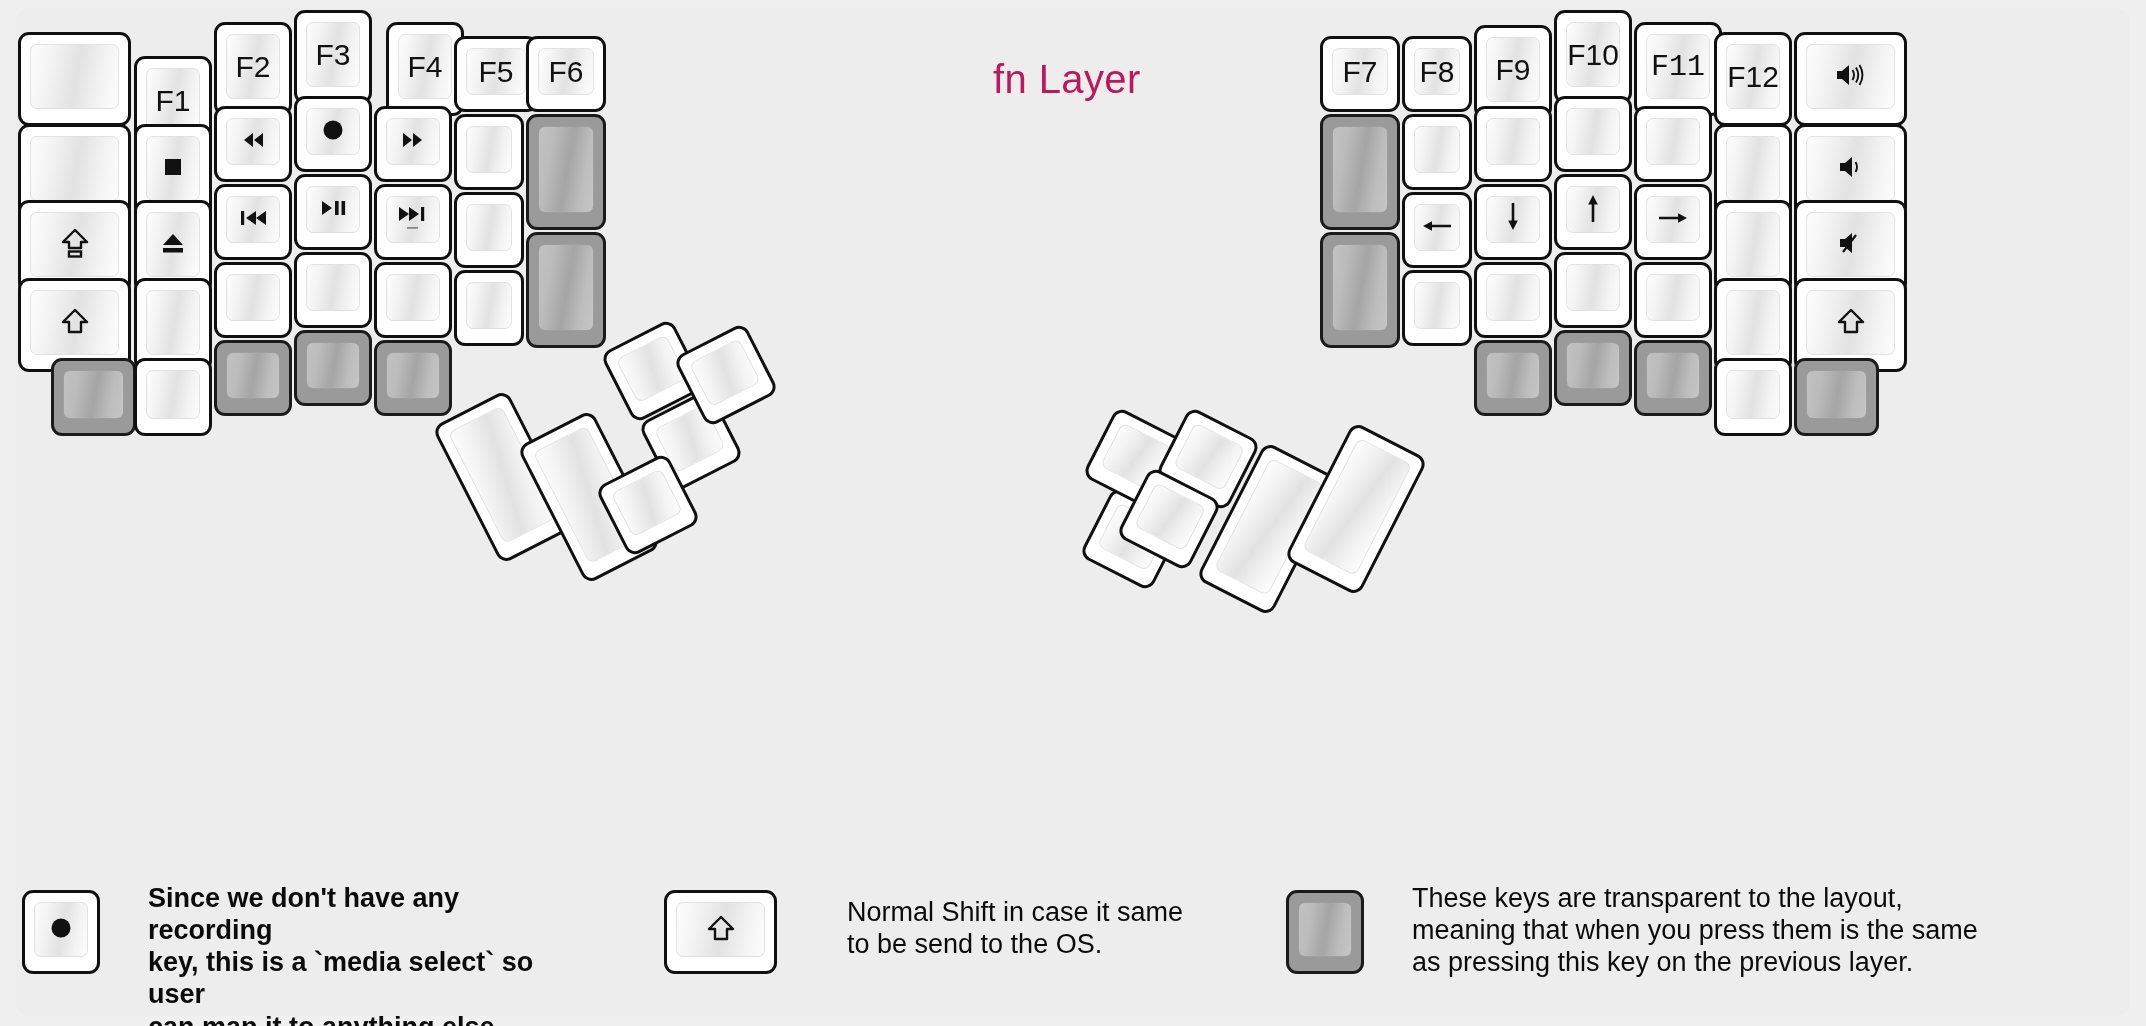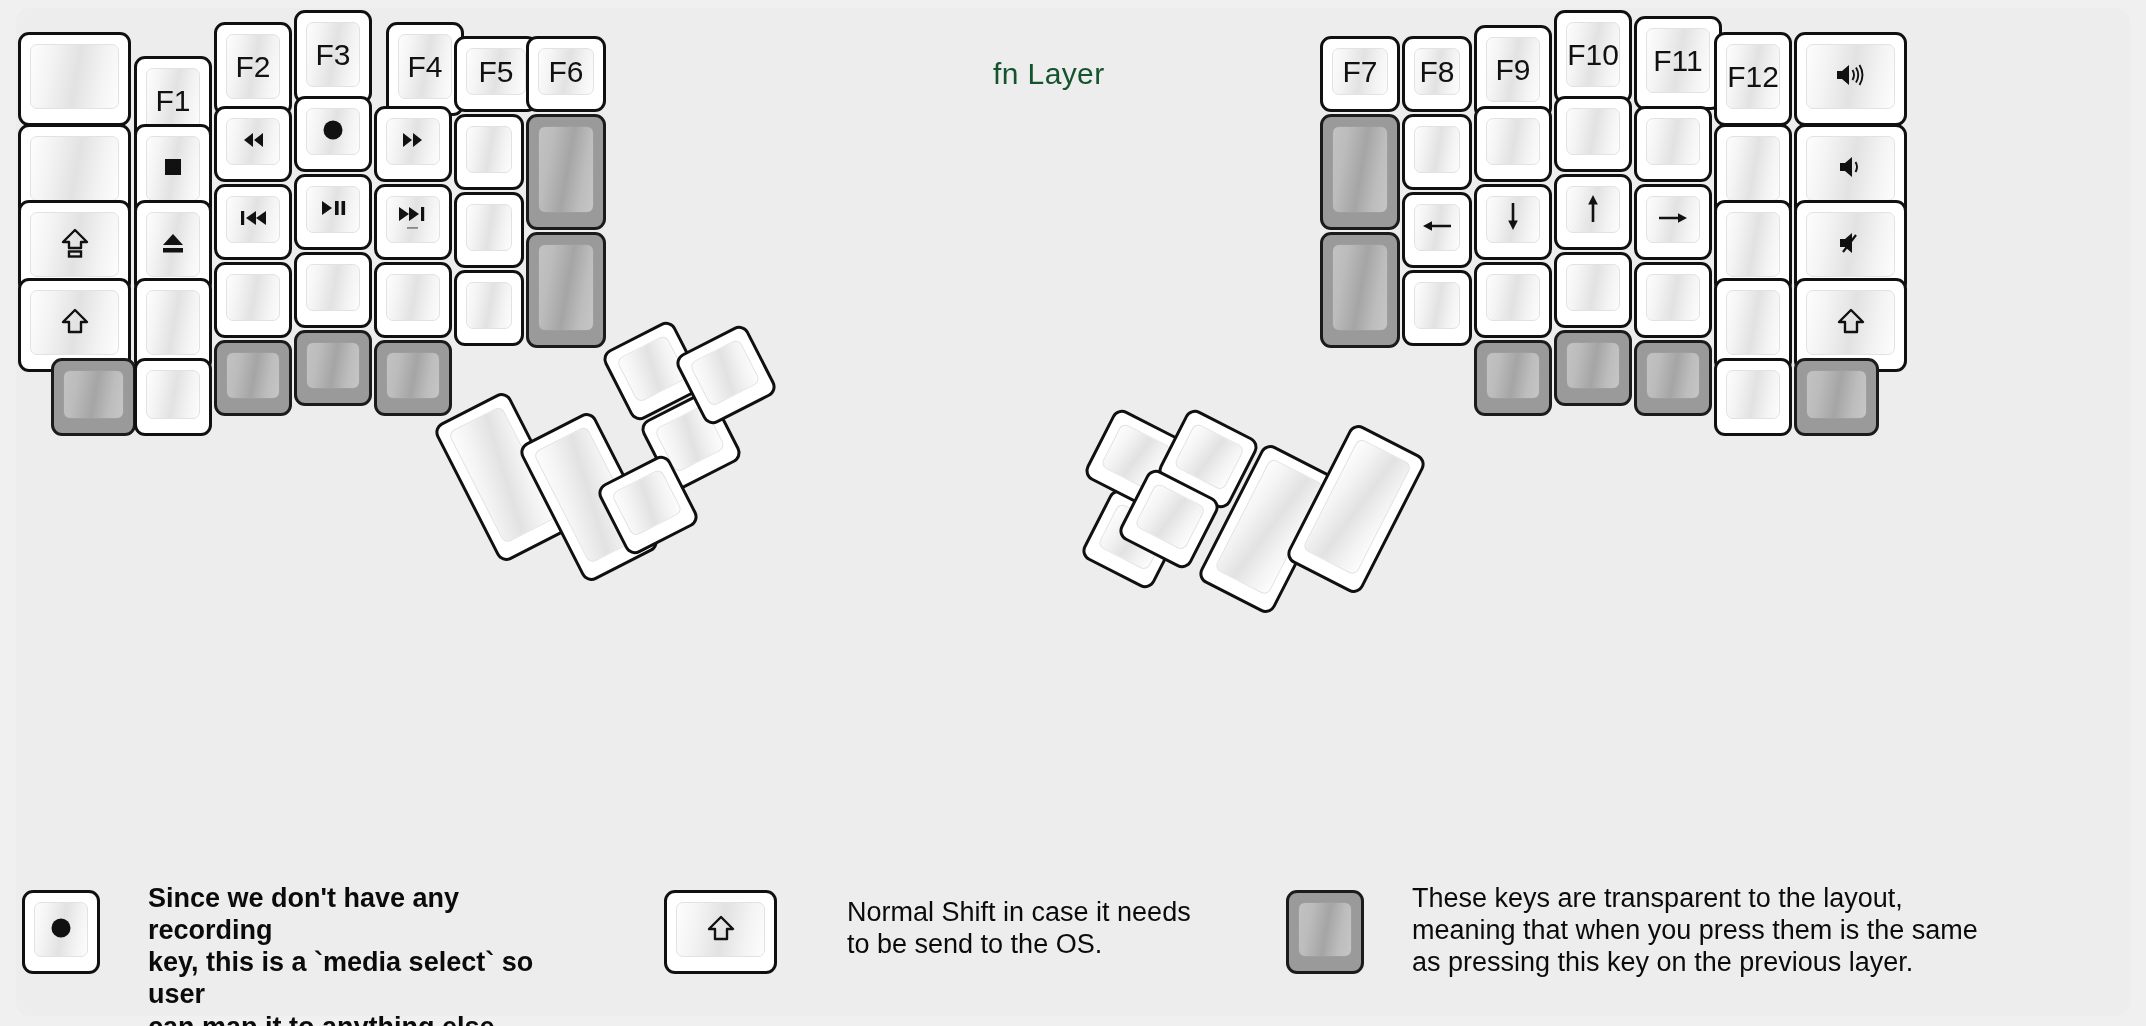--- a/index.html
+++ b/index.html
@@ -22,22 +22,22 @@
     width: 2114px;
     height: 1008px;
     background: #ededed;
     border-radius: 14px;
     box-sizing: border-box;
   }
   .title {
     position: absolute;
     left: 993px;
     top: 57px;
-    font-size: 30px;
-    color: #14532d;
+    font-size: 40px;
+    color: #be185d;
     letter-spacing: 0.4px;
     white-space: nowrap;
   }
 
   
   .key {
     position: absolute;
     box-sizing: border-box;
     border: 3px solid #101010;
     border-radius: 11px;
@@ -368,21 +368,21 @@
             </svg></span>
       </div>
     </div>
     <div class="key" style="left:1554px;top:252px;width:78px;height:76px;">
       <div class="cap"></div>
     </div>
     <div class="key trans" style="left:1554px;top:330px;width:78px;height:76px;">
       <div class="cap"></div>
     </div>
 
-    <div class="key" style="left:1634px;top:16px;width:88px;height:94px;">
+    <div class="key" style="left:1634px;top:22px;width:88px;height:94px;font-family:Liberation Mono, monospace;">
       <div class="cap">
           <span class="lbl">F11</span>
         </div>
     </div>
     <div class="key" style="left:1634px;top:106px;width:78px;height:76px;">
       <div class="cap"></div>
     </div>
     <div class="key" style="left:1634px;top:184px;width:78px;height:76px;">
       <div class="cap">
         <span class="glyph"><svg width="34" height="20" viewBox="0 0 34 20">
@@ -491,21 +491,21 @@
   <div class="legend-item" style="left:664px;top:890px;">
     <div class="key legend-key" style="left:0;top:0;width:113px;height:84px;">
       <div class="cap">
         <span class="glyph">
           <svg width="30" height="32" viewBox="0 0 30 32">
               <path d="M15 5 L27 17 L21 17 L21 27 L9 27 L9 17 L3 17 Z" fill="none" stroke="#111" stroke-width="2.4" stroke-linejoin="round"></path>
             </svg>
         </span>
       </div>
     </div>
-    <div class="legend-text" style="left:183px;top:6px;width:420px;">Normal Shift in case it needs
+    <div class="legend-text" style="left:183px;top:6px;width:420px;">Normal Shift in case it same
 to be send to the OS.</div>
   </div>
 
   <div class="legend-item" style="left:1286px;top:890px;">
     <div class="key legend-key trans" style="left:0;top:0;width:78px;height:84px;">
       <div class="cap"></div>
     </div>
     <div class="legend-text" style="left:126px;top:-8px;width:700px;">These keys are transparent to the layout,
 meaning that when you press them is the same
 as pressing this key on the previous layer.</div>

